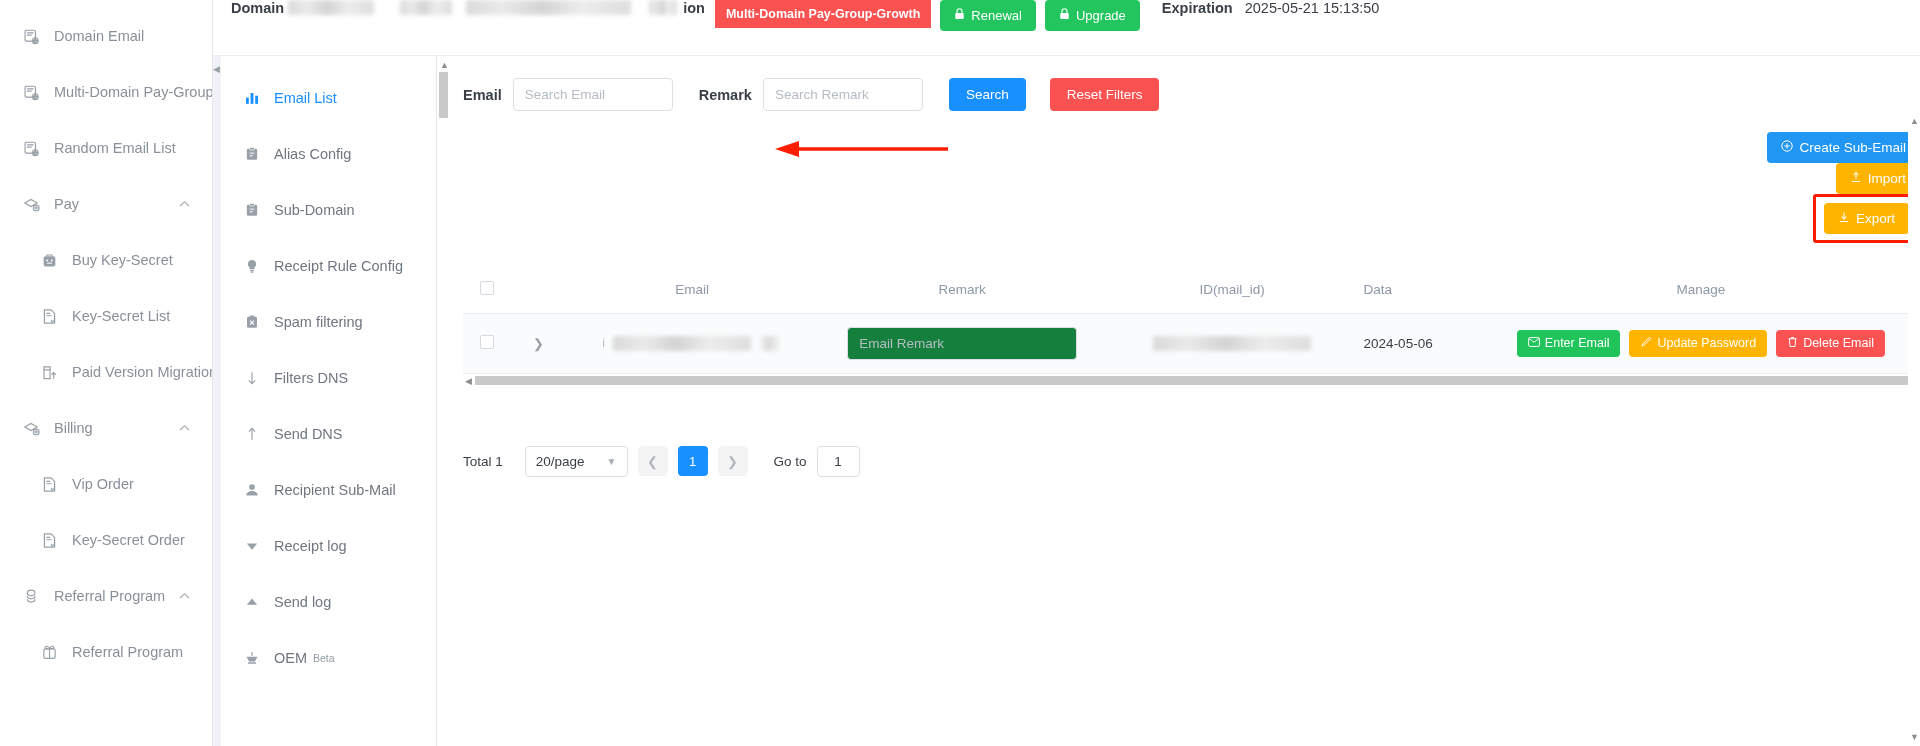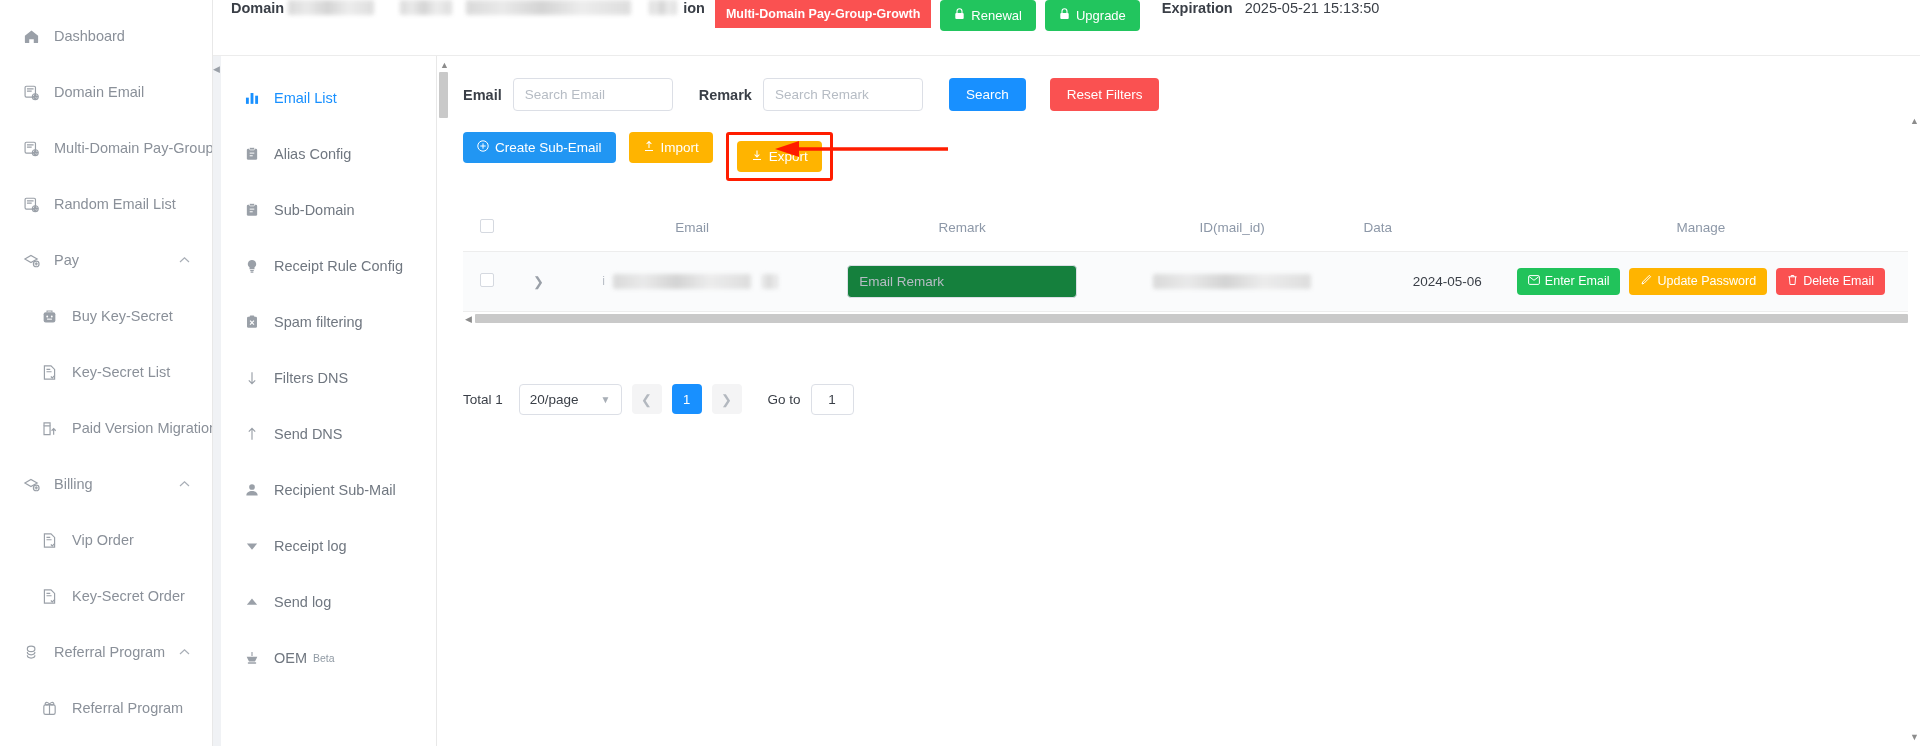--- a/index.html
+++ b/index.html
@@ -108,21 +108,21 @@
     background:#1890ff; color:#fff; border:none; border-radius:4px;
     height:33px; padding:0 17px; font-size:13.5px; cursor:pointer;
     font-family:"Liberation Sans", sans-serif;
   }
   .btn-red {
     background:#fa5151; color:#fff; border:none; border-radius:4px;
     height:33px; padding:0 17px; font-size:13.5px; cursor:pointer; margin-left:24px;
     font-family:"Liberation Sans", sans-serif;
   }
 
-  .action-row { display:flex; align-items:flex-start; margin-top: 21px; position:relative; }
+  .action-row { display:flex; align-items:flex-end; margin-top: 21px; position:relative;flex-direction:column; }
   .btn-primary {
     background:#2196f3; color:#fff; border:none; border-radius:4px;
     height:31px; padding:0 14px; font-size:13.5px; cursor:pointer;
     display:inline-flex; align-items:center; gap:6px;
     font-family:"Liberation Sans", sans-serif;
   }
   .btn-amber {
     background:#ffb400; color:#fff; border:none; border-radius:4px;
     height:31px; padding:0 14px; font-size:13.5px; cursor:pointer; margin-left:13px;
     display:inline-flex; align-items:center; gap:6px;
@@ -165,21 +165,21 @@
   .mbtn.red { background:#fa5151; }
 
   
   .hscroll { height: 14px; background:#fff; display:flex; align-items:center; position:relative; margin-top:0; }
   .hscroll .lt { position:absolute; left:2px; font-size:9px; color:#8c8c8c; }
   .hscroll .rt { position:absolute; right:2px; font-size:9px; color:#8c8c8c; }
   .hscroll .bar { position:absolute; left:12px; right:12px; height:9px; background:#c9c9c9; border-radius:1px; }
 
   
   .pager { display:flex; align-items:center; margin-top: 58px; }
-  .pg-total { font-size:13.5px; color:#3a3f47; margin-right:16px;text-align:right; }
+  .pg-total { font-size:13.5px; color:#3a3f47; margin-right:22px;text-align:right; }
   .pg-select {
     height:31px; border:1px solid #dcdfe6; border-radius:4px; display:flex; align-items:center;
     padding: 0 10px; font-size:13.5px; color:#3a3f47; gap:22px; cursor:pointer; background:#fff;
   }
   .pg-select .cv { color:#a8aeb6; font-size:10px; }
   .pg-btn {
     width:30px; height:30px; border-radius:4px; background:#f4f4f5; display:inline-flex;
     align-items:center; justify-content:center; color:#b3b8bf; font-size:13px; cursor:pointer;
     margin-left:10px;
   }
@@ -197,28 +197,20 @@
   .outer-scroll .up { position:absolute; top:4px; left:2px; font-size:9px; color:#8c8c8c; }
   .outer-scroll .dn { position:absolute; bottom:4px; left:2px; font-size:9px; color:#8c8c8c; }
 </style>
 </head>
 <body>
 
 <div class="app">
 
   <div class="left-sidebar">
     <div id="left-nav">
-        <div class="nav-item">
-          <span class="nav-ico">
-            <svg width="17" height="17" viewBox="0 0 18 18">
-              <path d="M2 8.2 9 2.6l7 5.6V15a1 1 0 0 1-1 1h-3.6v-4.2H6.6V16H3a1 1 0 0 1-1-1z" fill="currentColor"></path>
-            </svg>
-          </span>
-          <span class="nav-label">Dashboard</span>
-        </div>
         <div class="nav-item">
           <span class="nav-ico">
             <svg width="17" height="17" viewBox="0 0 18 18" fill="none" stroke="currentColor" stroke-width="1.25">
               <rect x="2.2" y="2.4" width="11" height="11.5" rx="1.4"></rect>
               <path d="M4.2 5.2h7M4.2 7.6h5"></path>
               <circle cx="13" cy="13.4" r="3.1"></circle>
               <path d="M9.9 13.4h6.2M13 10.3c1.3 1.9 1.3 4.3 0 6.2M13 10.3c-1.3 1.9-1.3 4.3 0 6.2"></path>
             </svg>
           </span>
           <span class="nav-label">Domain Email</span>
@@ -597,21 +589,21 @@
                     <span style="font-size:12px;color:#b9bec6">i</span>
                     <span class="blur-chunk" style="width:138px"></span>
                     <span class="blur-chunk" style="width:16px"></span>
                   </td>
                   <td>
                     <input class="remark-input" placeholder="Email Remark" style="">
                   </td>
                   <td>
                     <span class="blur-chunk" style="width:158px"></span>
                   </td>
-                  <td style="text-align:right;padding-left:4px;white-space:nowrap">2024-05-06</td>
+                  <td style="text-align:left;padding-left:4px;white-space:nowrap">2024-05-06</td>
                   <td>
                     <div class="manage-cell">
                       <button class="mbtn green">
                         <span>
                           <svg width="12" height="10" viewBox="0 0 12 10">
                               <rect x="0.6" y="0.6" width="10.8" height="8.8" rx="1.2" stroke="#fff" stroke-width="1" fill="none"></rect>
                               <path d="M1.2 1.6 6 5.3l4.8-3.7" stroke="#fff" stroke-width="1" fill="none"></path>
                             </svg>
                         </span>
                         <span>Enter Email</span>

